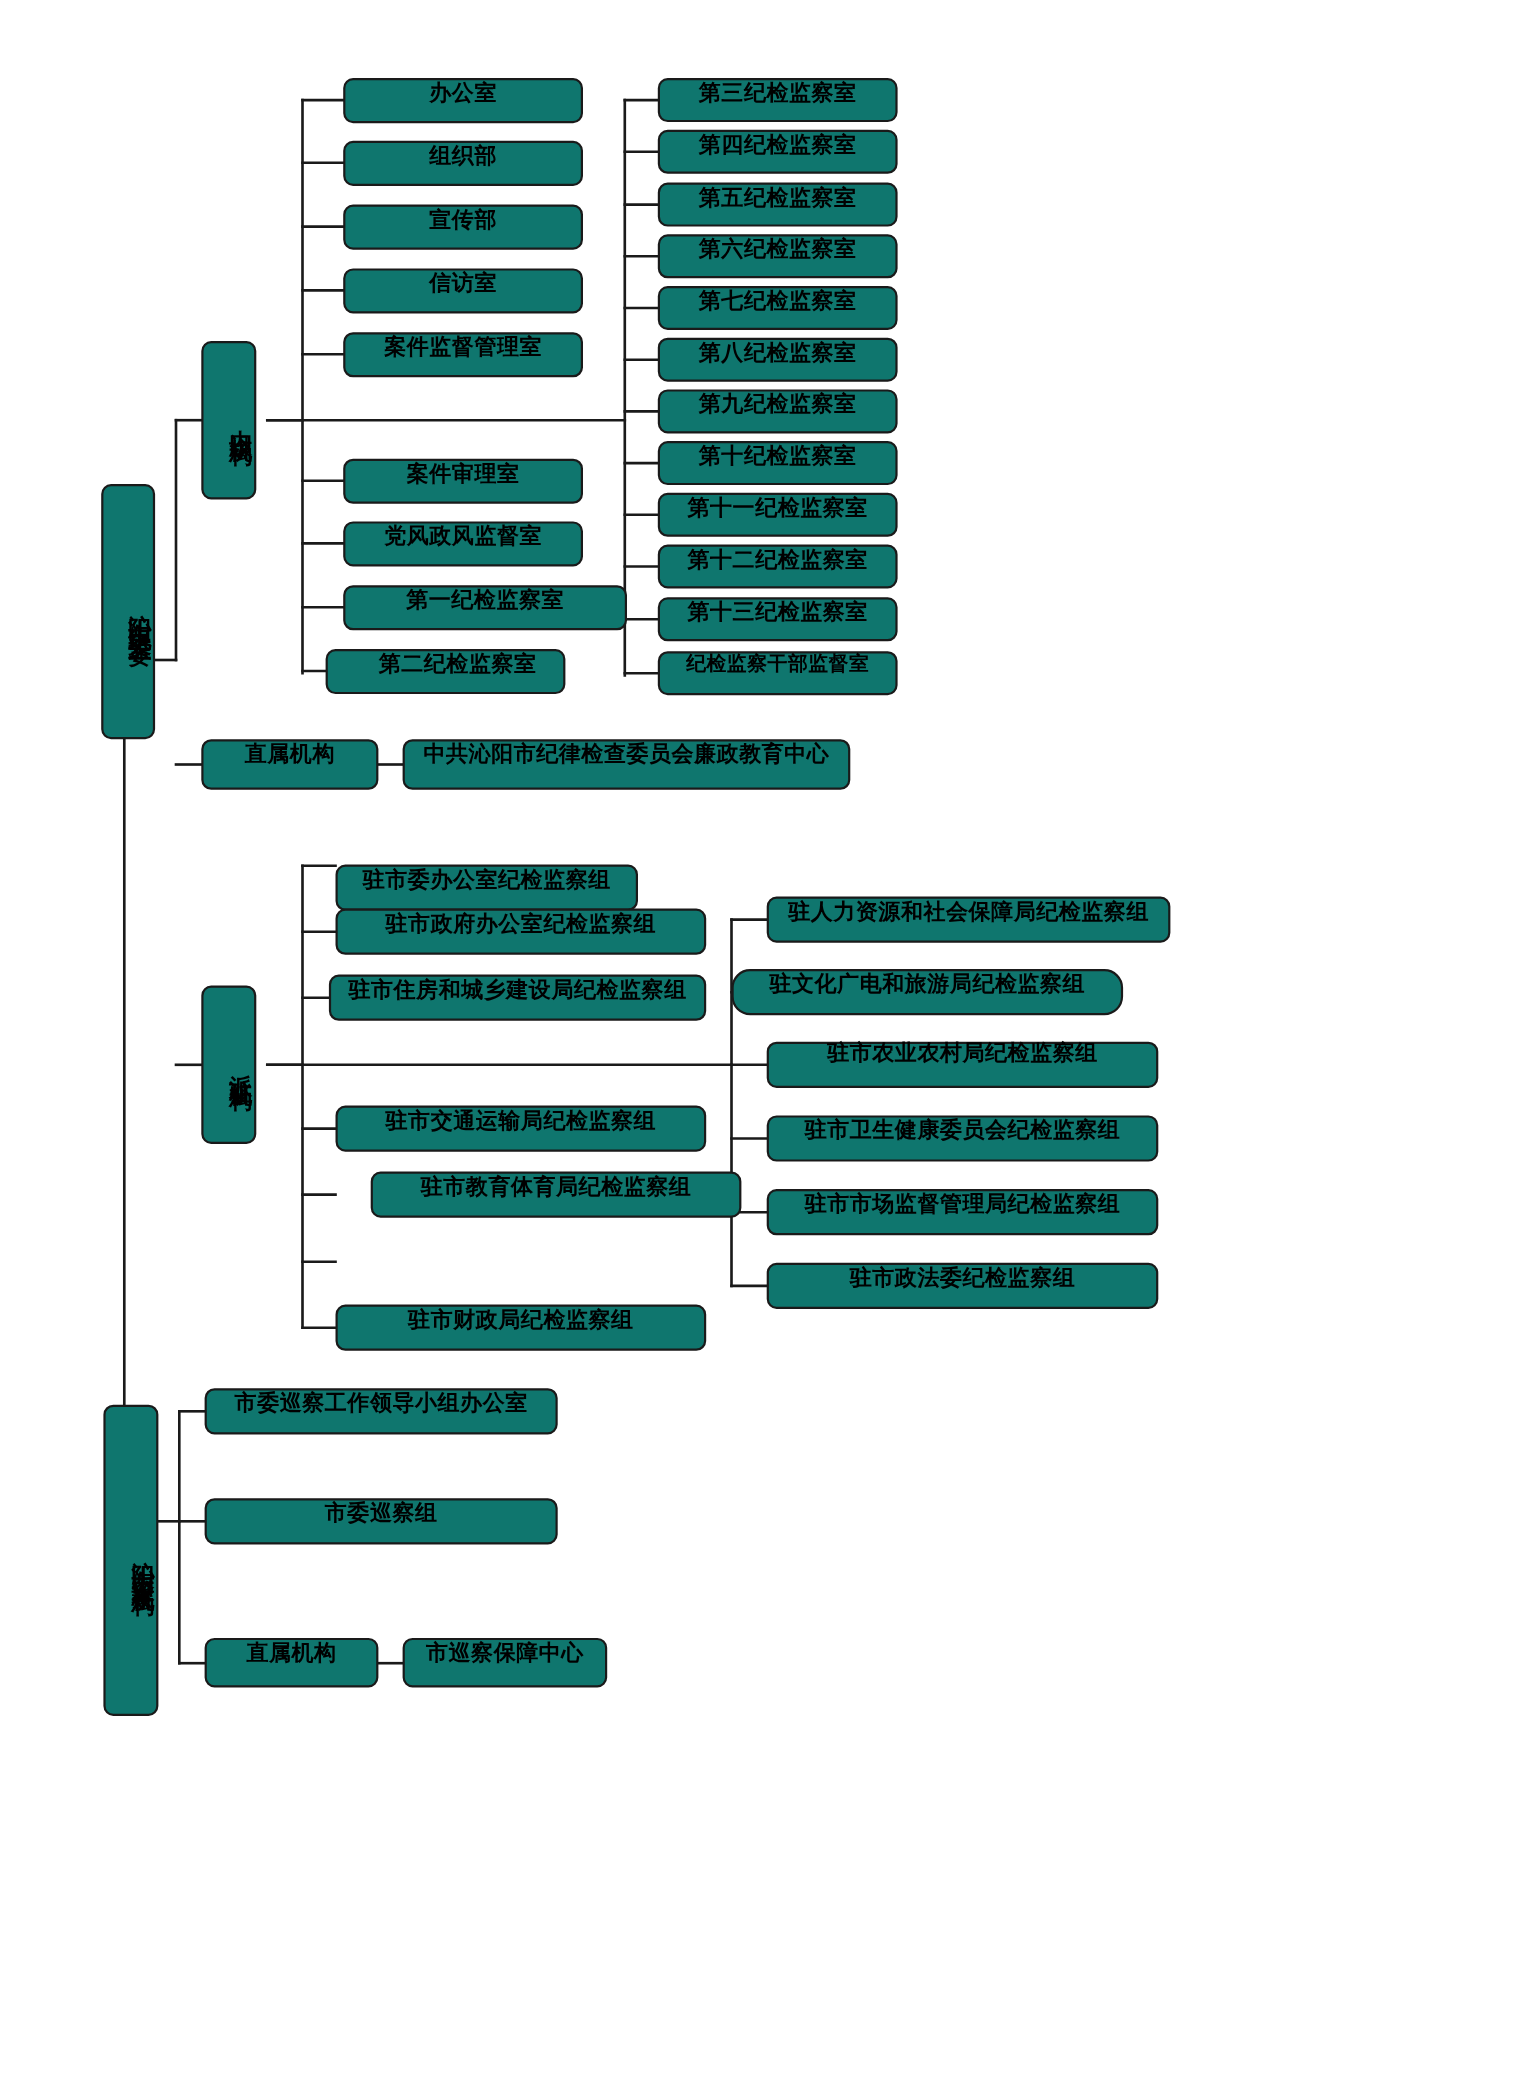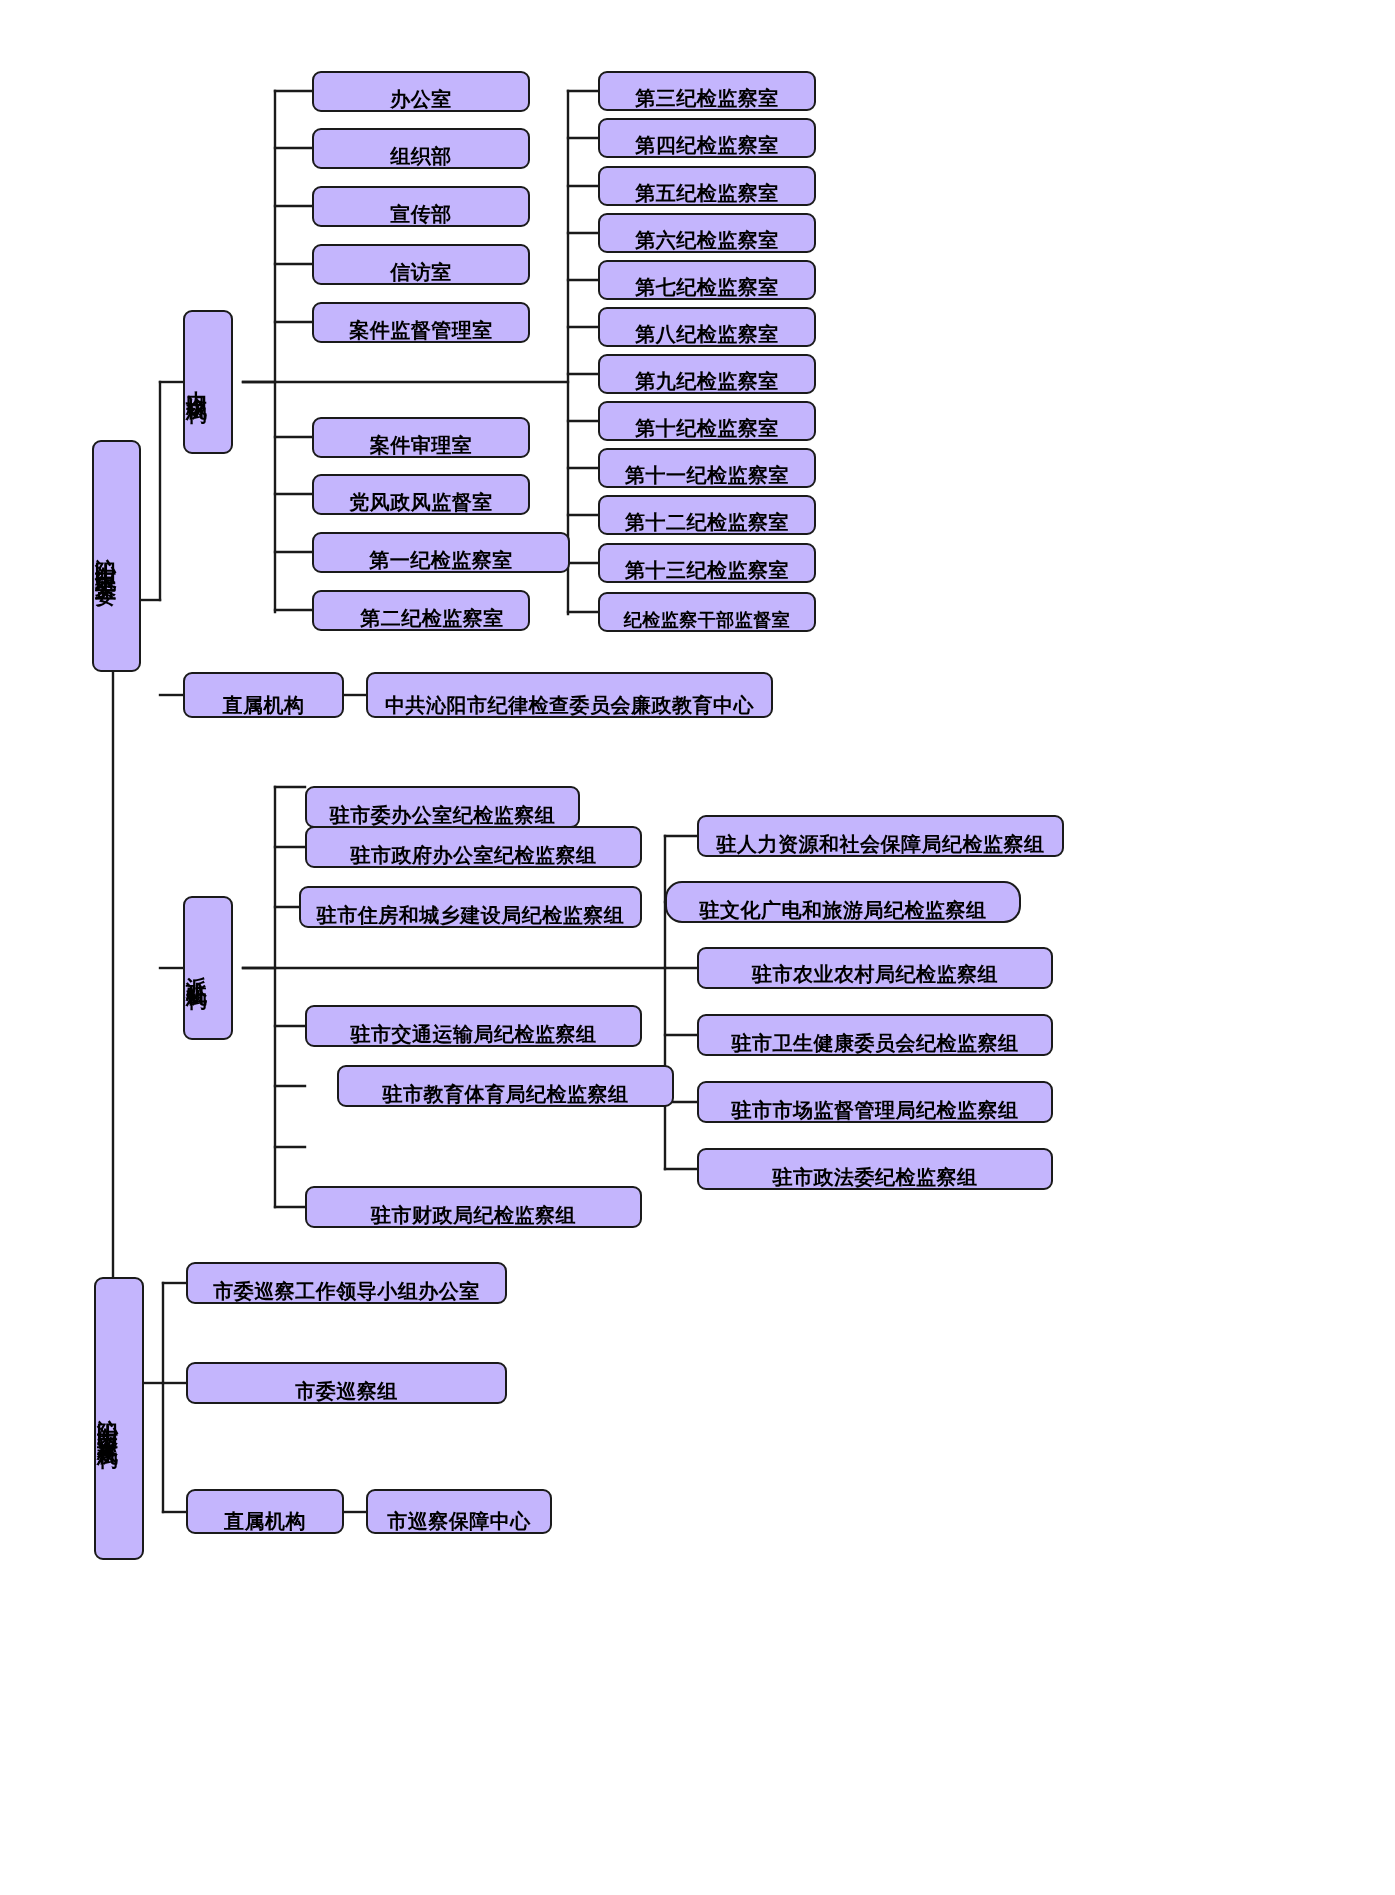--- a/index.html
+++ b/index.html
@@ -23,23 +23,23 @@
     top: 0;
     width: 1395px;
     height: 1895px;
     pointer-events: none;
   }
   .node {
     position: absolute;
     box-sizing: border-box;
     border: 2px solid #1a1a1a;
     border-radius: 9px;
-    background: #c4b5fd;
+    background: #0f766e;
     display: flex;
-    align-items: flex-end;
+    align-items: flex-start;
     justify-content: center;
     text-align: center;
     color: #000000;
     font-weight: 700;
     line-height: 1.12;
     letter-spacing: 0.5px;
     font-size: 20px;
     padding: 0 6px;
   }
   .node.vert {
@@ -160,21 +160,21 @@
   </div>
   <div class="node" style="left:312px; top:417px; width:218px; height:41px;">
     <span>案件审理室</span>
   </div>
   <div class="node" style="left:312px; top:474px; width:218px; height:41px;">
     <span>党风政风监督室</span>
   </div>
   <div class="node" style="left:312px; top:532px; width:258px; height:41px;">
     <span>第一纪检监察室</span>
   </div>
-  <div class="node" style="left:312px; top:590px; width:218px; height:41px;padding-left:28px;">
+  <div class="node" style="left:296px; top:590px; width:218px; height:41px;padding-left:28px;">
     <span>第二纪检监察室</span>
   </div>
 
   <div class="node" style="left:598px; top:71px; width:218px; height:40px;">
     <span>第三纪检监察室</span>
   </div>
   <div class="node" style="left:598px; top:118px; width:218px; height:40px;">
     <span>第四纪检监察室</span>
   </div>
   <div class="node" style="left:598px; top:166px; width:218px; height:40px;">

